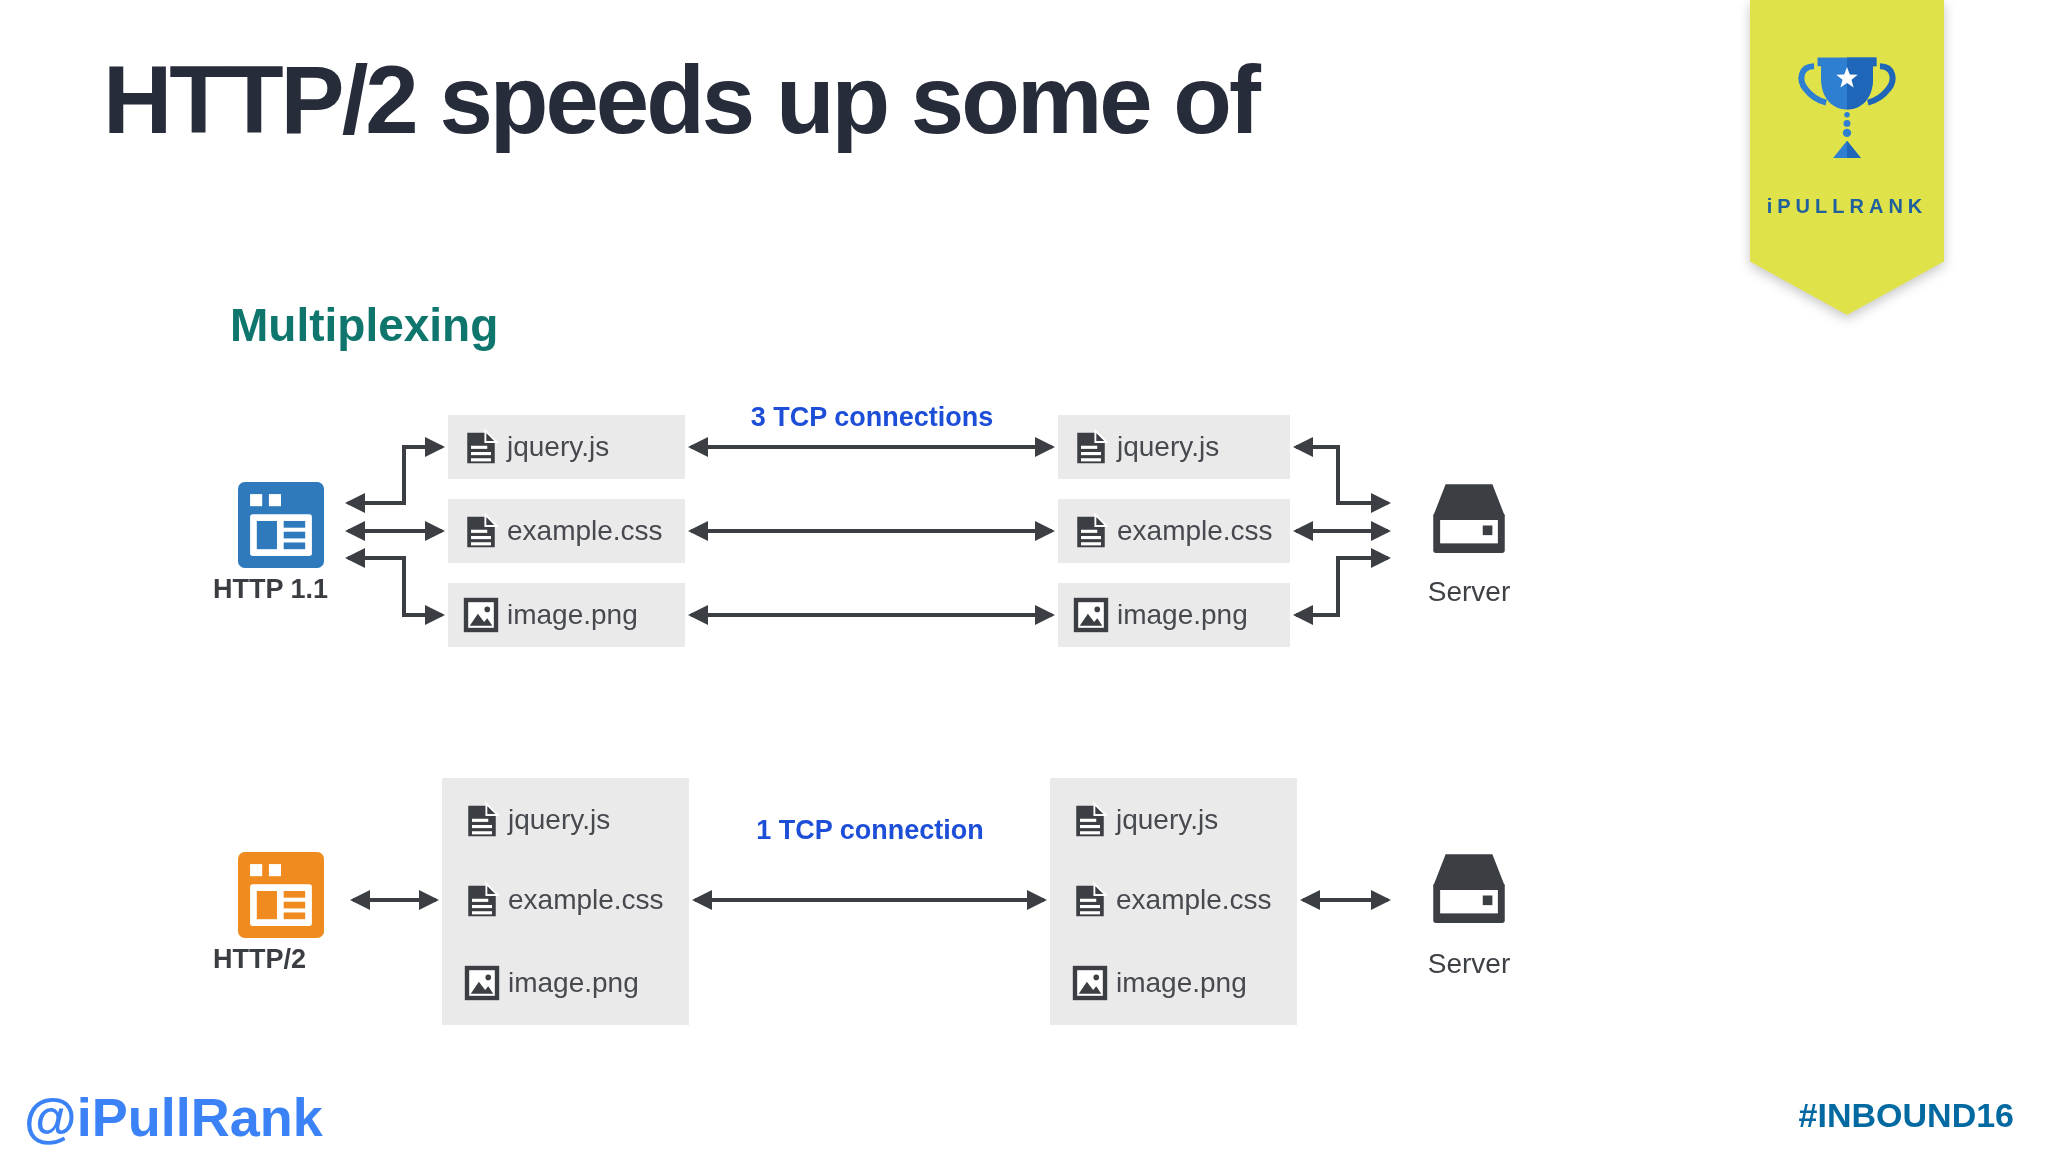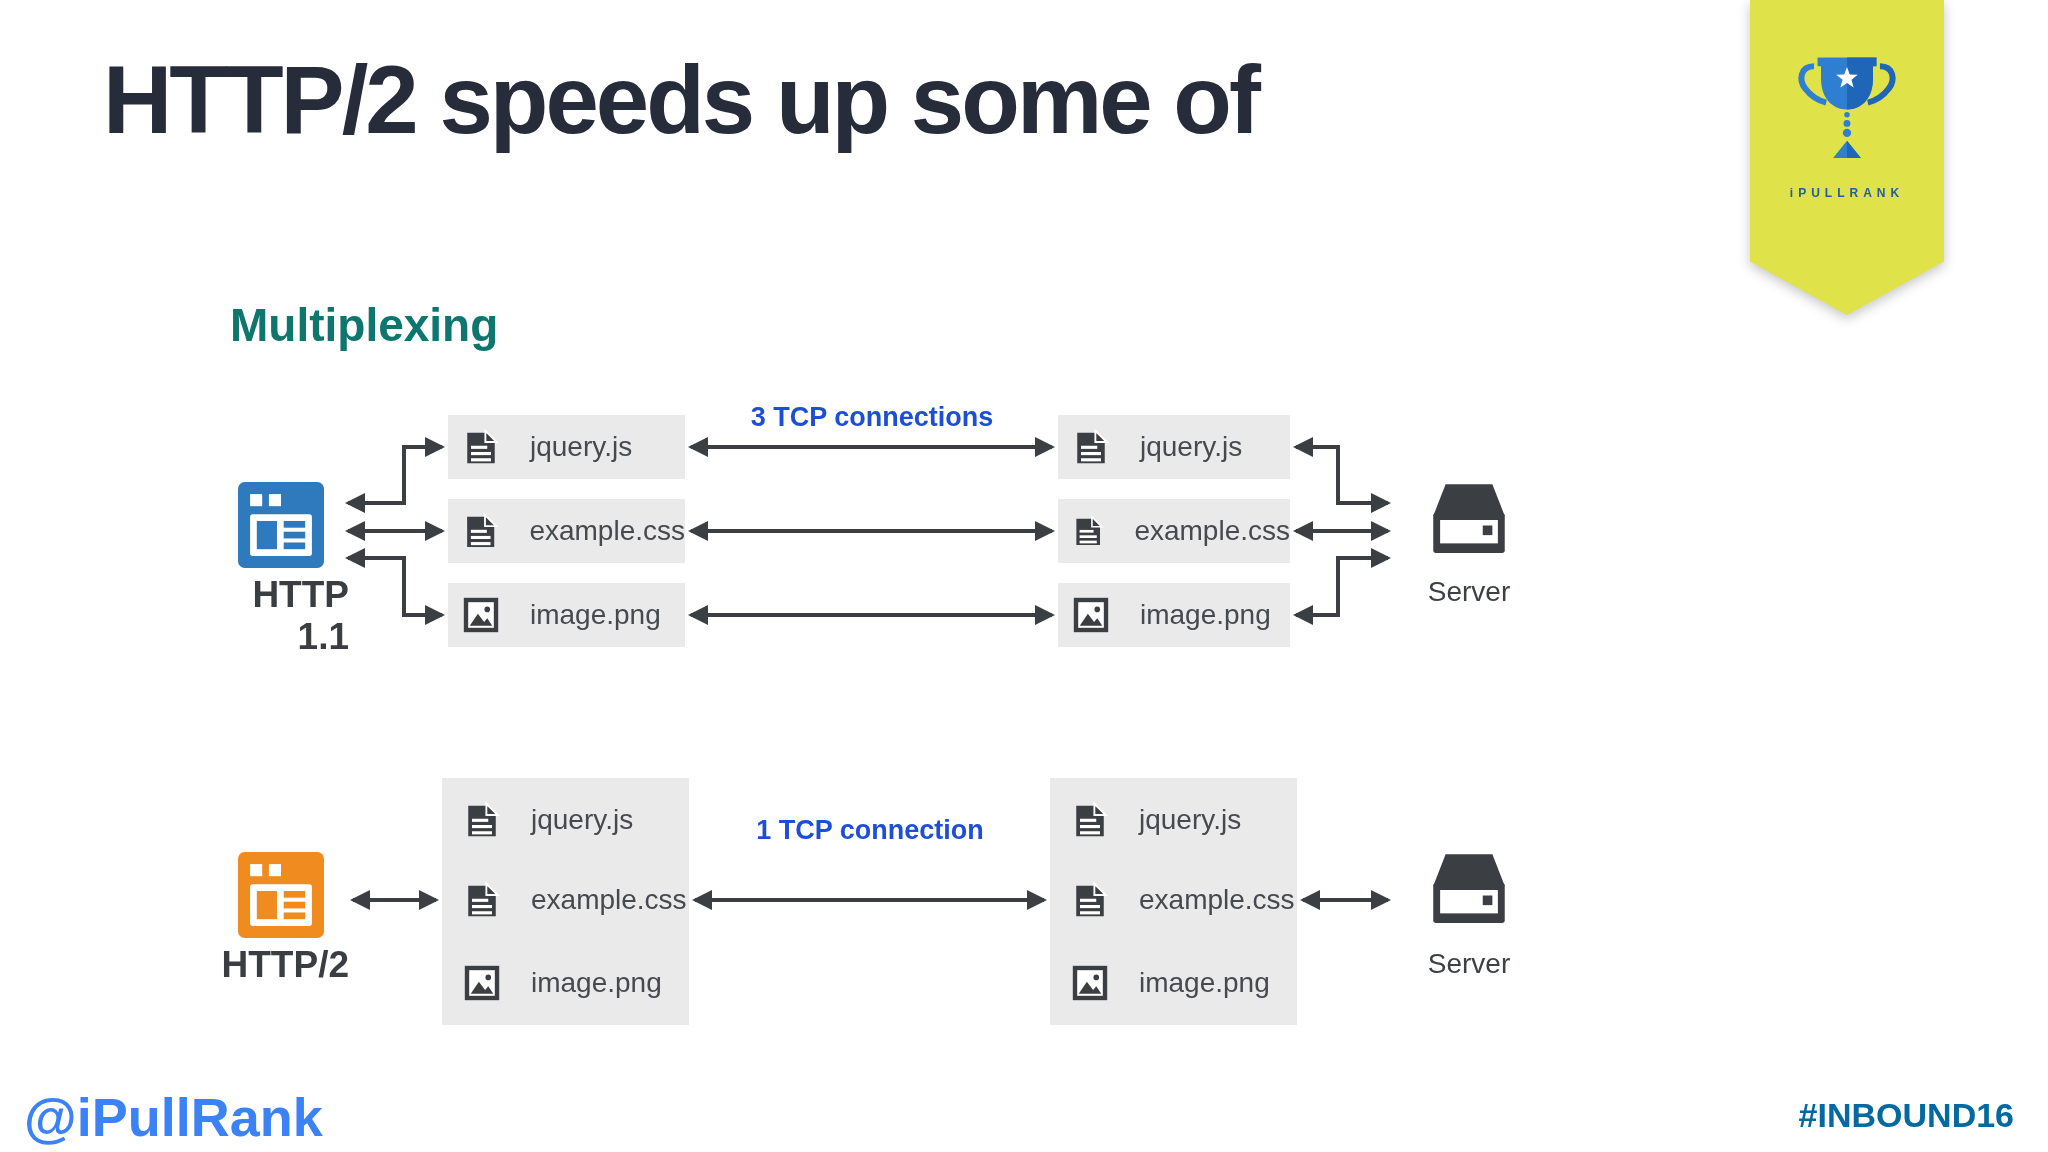--- a/index.html
+++ b/index.html
@@ -14,38 +14,38 @@
   }
   
   .ribbon-wrap{position:absolute;left:1750px;top:0;filter:drop-shadow(0 4px 6px rgba(0,0,0,.22));}
   .ribbon{
     width:194px;height:315px;background:#e0e24a;
     clip-path:polygon(0 0,100% 0,100% 83%,50% 100%,0 83%);
     display:flex;flex-direction:column;align-items:center;
   }
   .ribbon svg.trophy{margin-top:52px;}
   .brand{
-    margin-top:12px;font-size:12px;font-weight:700;letter-spacing:5px;color:#20609c;
+    margin-top:21px;font-size:20px;font-weight:700;letter-spacing:5px;color:#20609c;
   }
   
   .heading{
     position:absolute;left:230px;top:298px;font-size:46px;font-weight:600;color:#0f766e;
   }
   .arrows{position:absolute;left:0;top:0;pointer-events:none;}
   .chip{
     position:absolute;height:64px;background:#ebeaeb;
     display:flex;align-items:center;padding-left:13px;box-sizing:border-box;
   }
   .bigbox{
     position:absolute;width:247px;height:247px;background:#ebeaeb;
   }
   .file-row{position:absolute;left:20px;display:flex;align-items:center;height:64px;}
-  .file-label{margin-left:29px;font-size:28px;color:#46494e;}
+  .file-label{margin-left:6px;font-size:28px;color:#46494e;}
   .node-label{
-    position:absolute;text-align:right;font-size:37px;font-weight:700;color:#3a3d42;
+    position:absolute;text-align:left;font-size:27px;font-weight:700;color:#3a3d42;
   }
   .server-label{
     position:absolute;text-align:center;font-size:28px;font-weight:400;color:#3d4045;
   }
   .conn-label{
     position:absolute;transform:translateX(-50%);font-size:27px;font-weight:600;color:#1d4ed8;white-space:nowrap;
   }
   .browser{position:absolute;}
   .browser.blue{color:#2e7abd;}
   .browser.orange{color:#f08b1f;}

